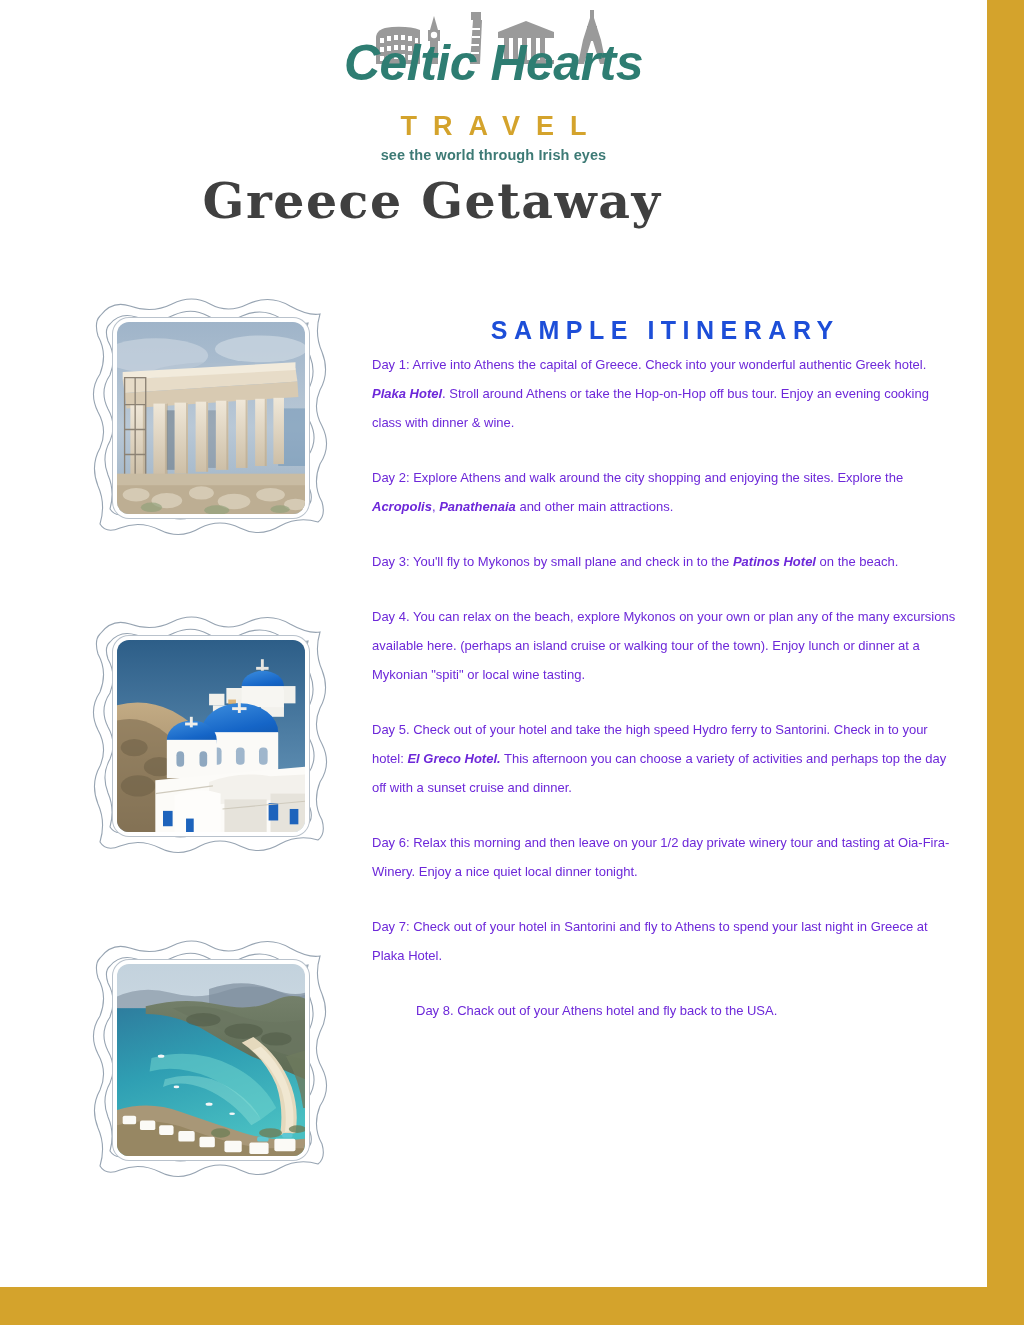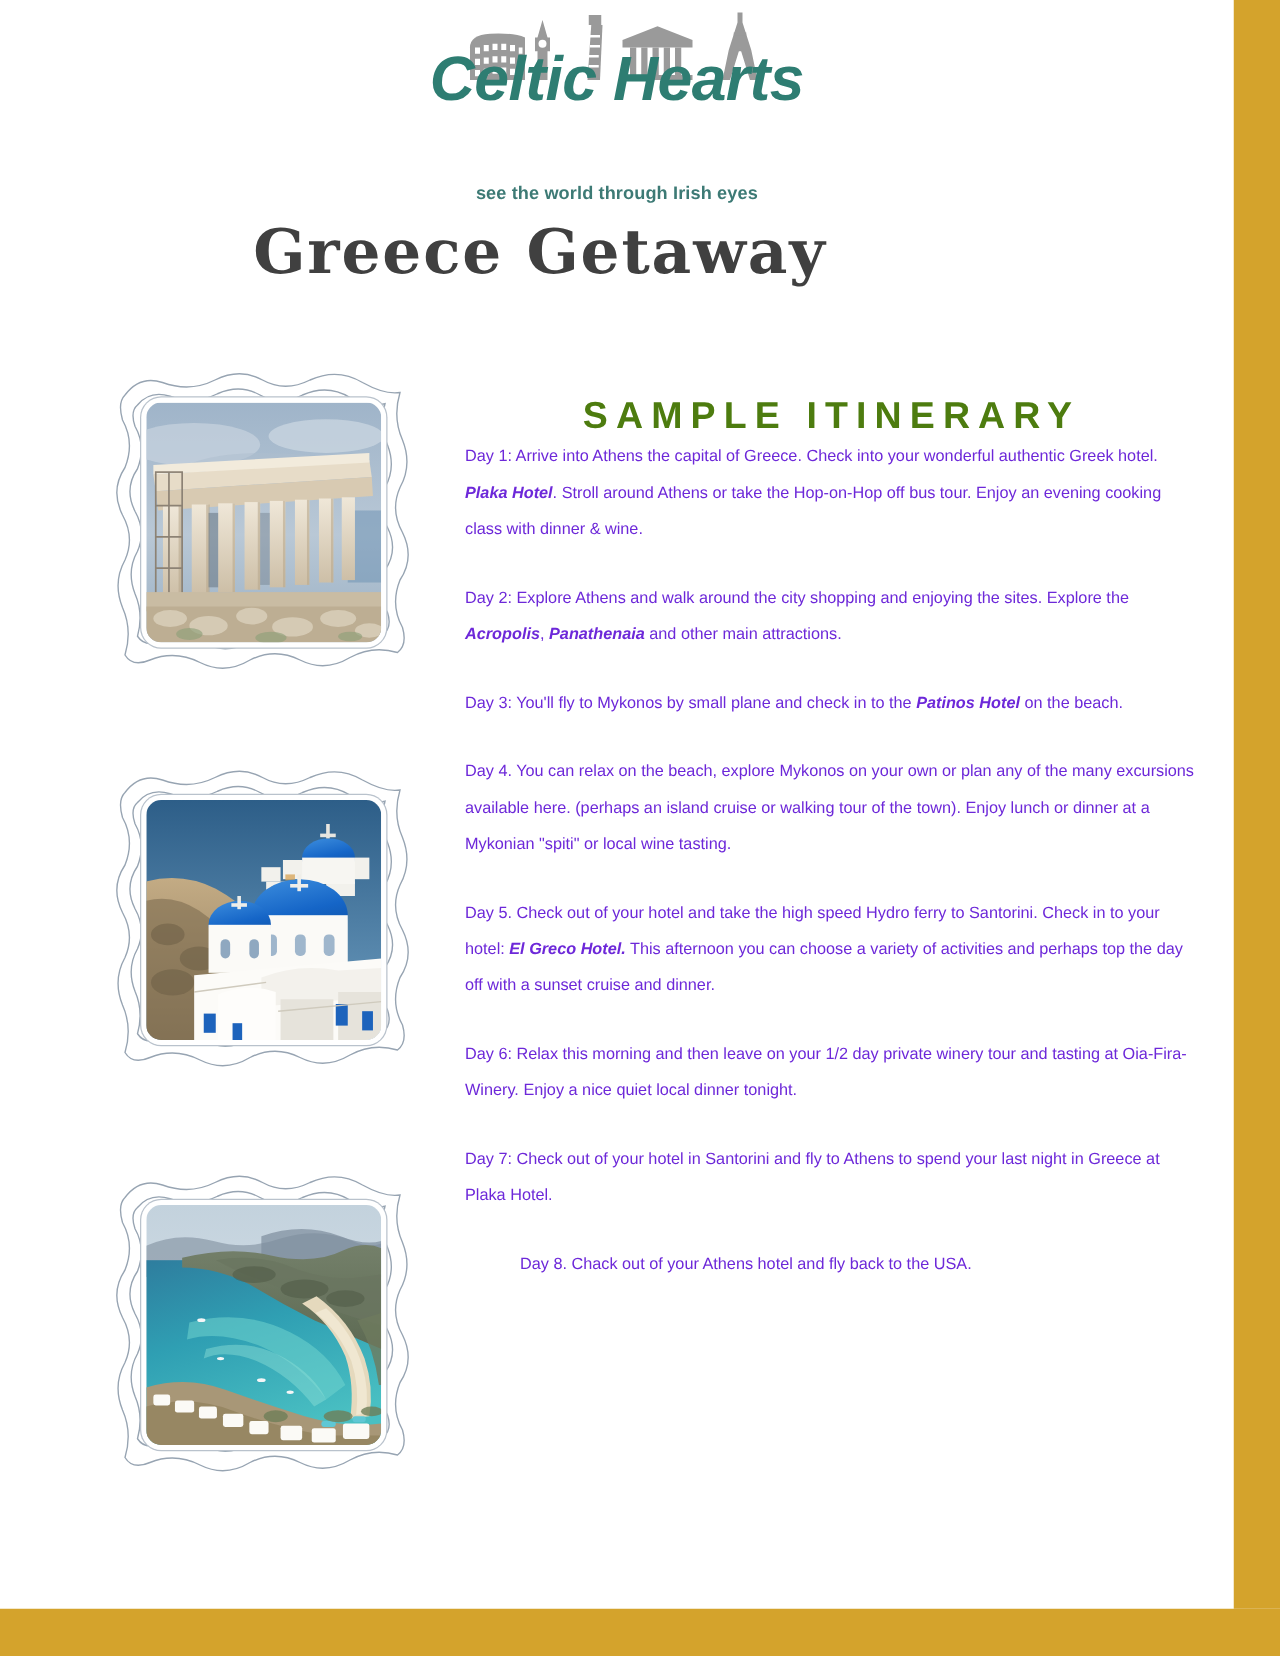--- a/index.html
+++ b/index.html
@@ -150,24 +150,24 @@
 
   
   .itin-heading {
     position: absolute;
     left: 372px;
     top: 316px;
     width: 580px;
     text-align: center;
     font-family: "Liberation Sans", sans-serif;
     font-weight: bold;
-    font-size: 30px;
+    font-size: 25px;
     letter-spacing: 6.5px;
     text-indent: 6.5px;
-    color: #4d7c0f;
+    color: #1d4ed8;
   }
   .itin-body {
     position: absolute;
     left: 372px;
     top: 350px;
     width: 586px;
     font-family: "Liberation Sans", sans-serif;
     font-size: 13px;
     line-height: 29px;
     color: #6d28d9;
@@ -239,20 +239,21 @@
             <rect x="173" y="30" width="5" height="22"></rect>
             <rect x="182" y="30" width="5" height="22"></rect>
           </g>
 
           <path d="M232 2 L236 2 L236 10 L243 32 L248 56 L242 56 L234 30 L226 56 L220 56 L225 32 L232 10 Z"></path>
           <rect x="226" y="30" width="16" height="3"></rect>
           <rect x="229" y="18" width="10" height="2.5"></rect>
         </g>
       </svg>
       <div class="logo-script">Celtic Hearts</div>
+      <div class="logo-travel">TRAVEL</div>
       <div class="logo-tagline">see the world through Irish eyes</div>
     </div>
   </div>
 
   <div class="doc-title">Greece Getaway</div>
 
   <div class="frame frame-1">
     <svg class="frame-svg" viewBox="0 0 256 256">
       <g fill="none" stroke="#97a4b2" stroke-width="1.1">
         <path d="M18 26 Q30 10 48 16 Q70 24 90 14 Q110 4 128 14 Q146 24 166 14 Q188 4 208 16 Q226 26 238 24

